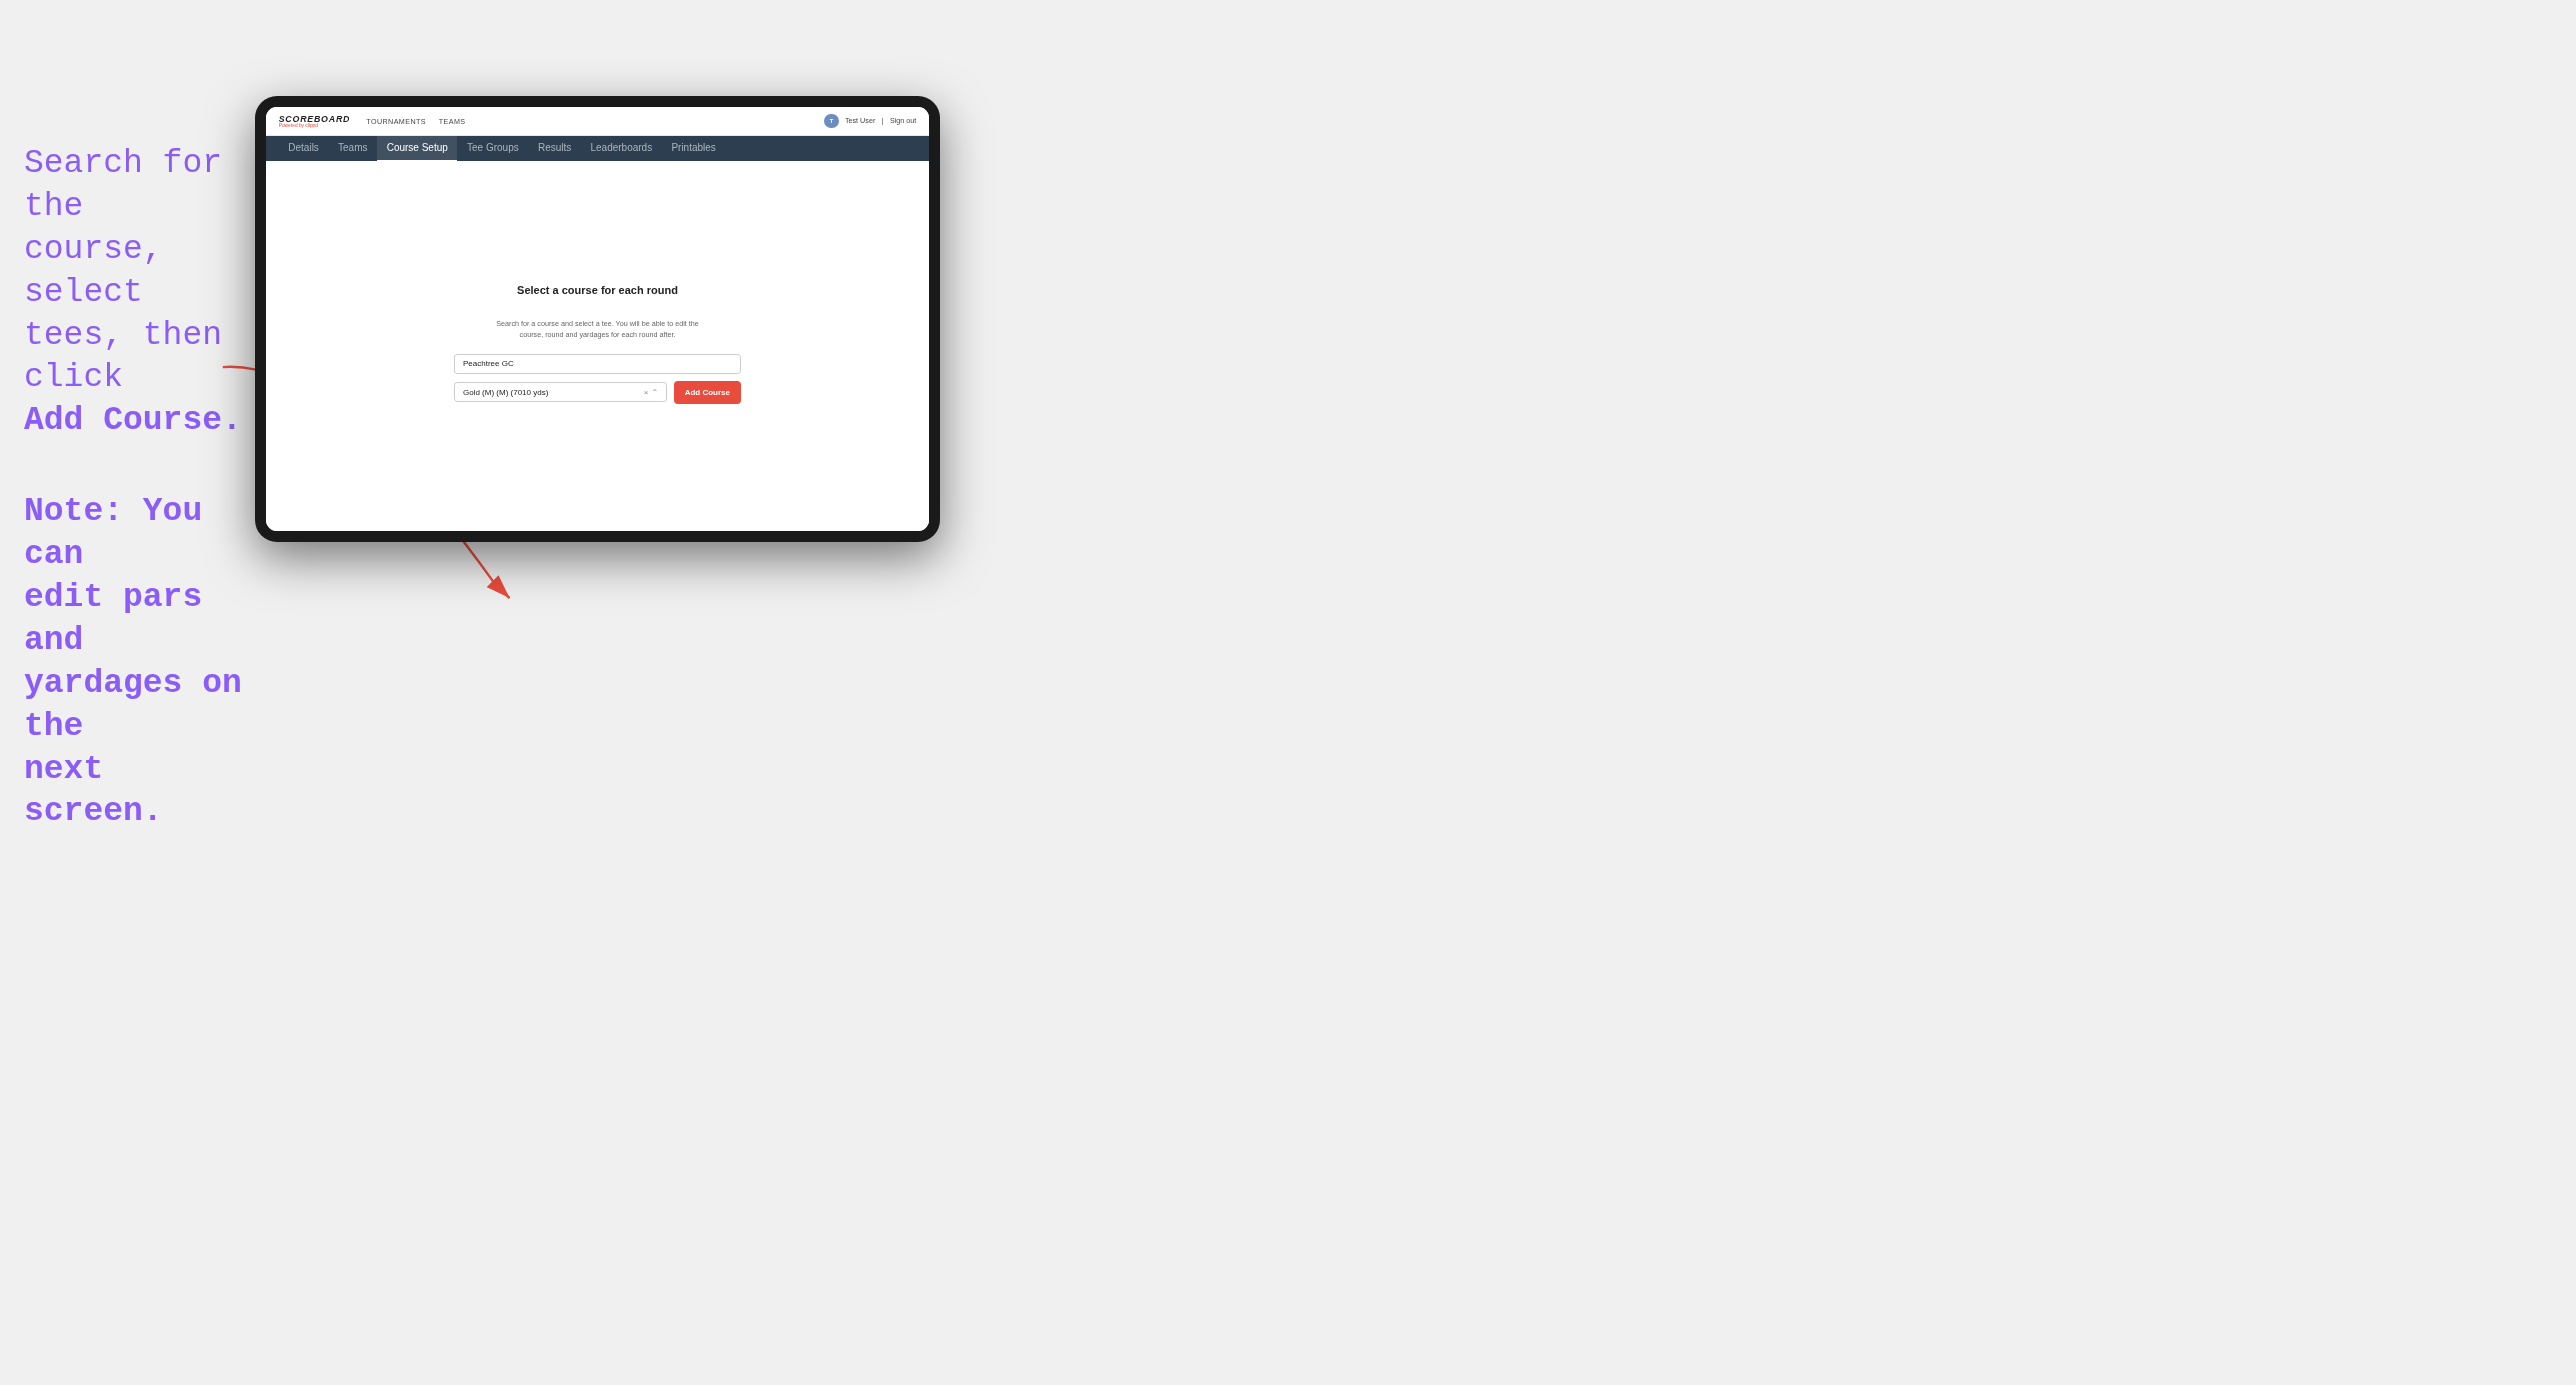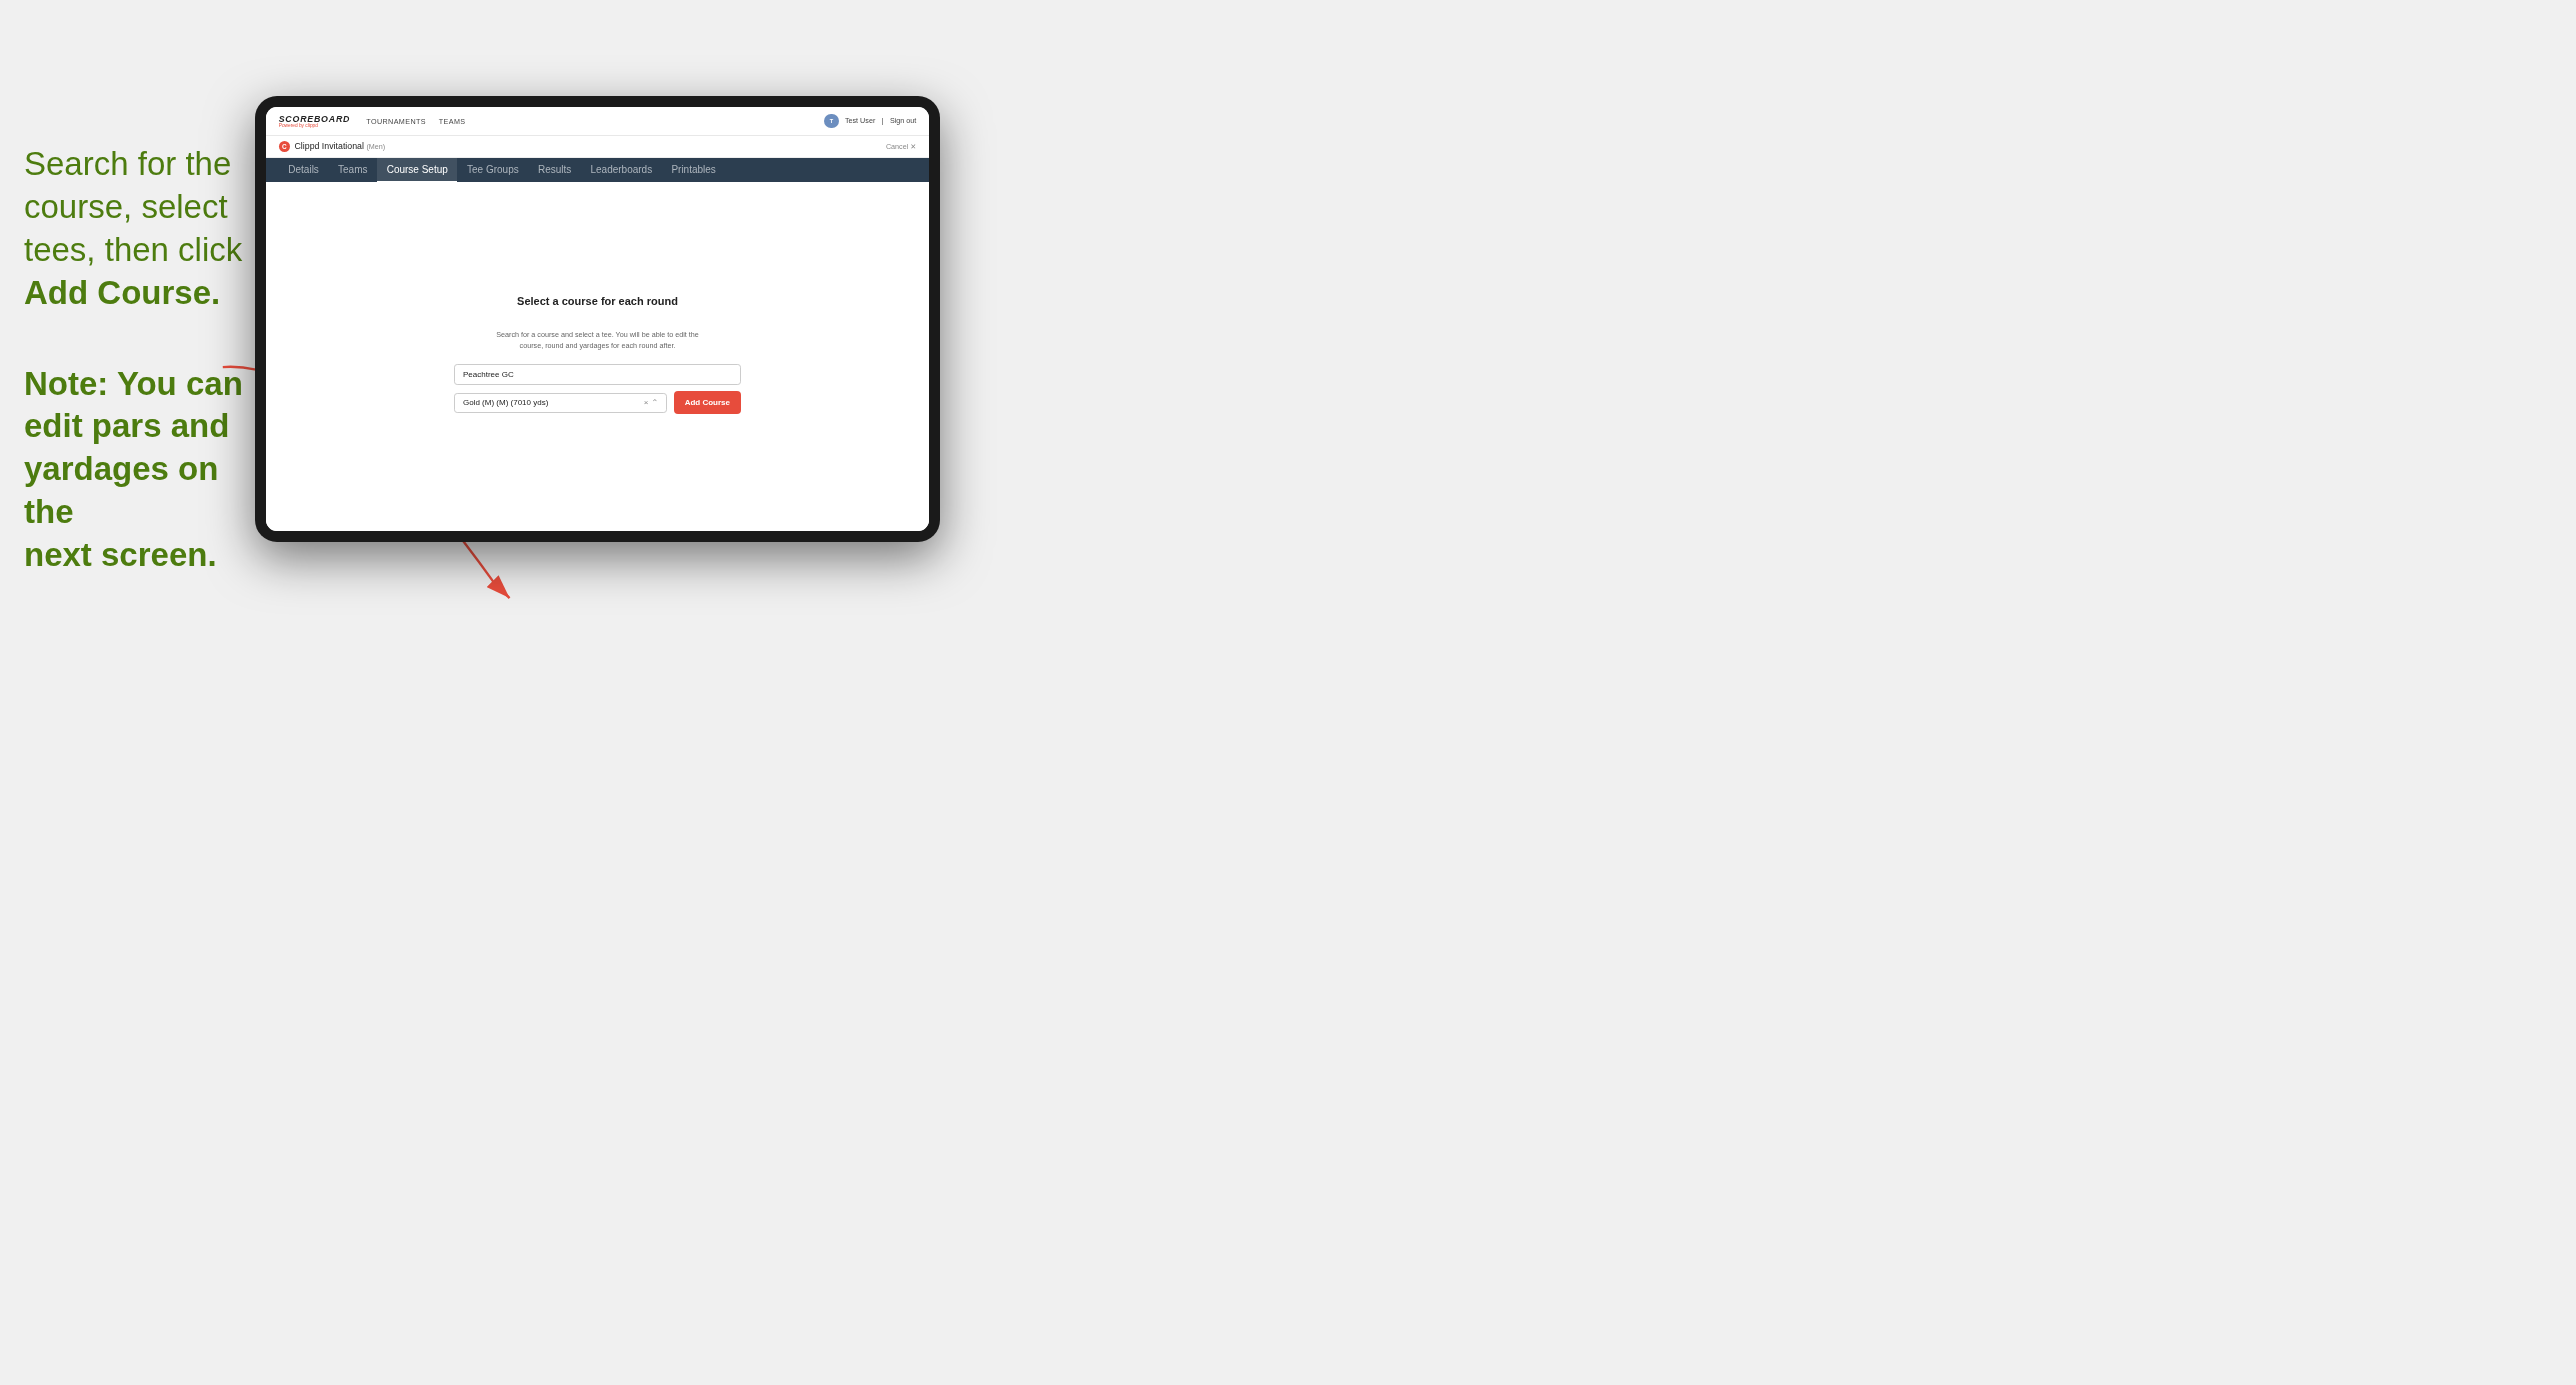--- a/index.html
+++ b/index.html
@@ -16,21 +16,22 @@
     }
 
     
     .left-annotation {
       position: absolute;
       left: 24px;
       top: 143px;
       width: 223px;
       font-size: 33px;
       line-height: 1.3;
-      color: #4d7c0f;
+      color: #8b5cf6;
+      font-family: Liberation Mono, monospace;
     }
     .left-annotation .bold { font-weight: 700; text-align: right; }
     .left-annotation .note {
       margin-top: 48px;
       font-weight: 700;
     }
 
     
     .arrow-svg {
       position: absolute;
@@ -303,28 +304,20 @@
         <span>TEAMS</span>
       </div>
       <div class="user-area">
         <div class="user-avatar">T</div>
         <span>Test User</span>
         <span>|</span>
         <span>Sign out</span>
       </div>
     </div>
 
-    <div class="tournament-bar">
-      <div class="tournament-icon">C</div>
-      <span class="tournament-name">
-        <span>Clippd Invitational</span>
-        <span class="gender-tag">(Men)</span>
-      </span>
-      <span class="cancel-btn">Cancel ✕</span>
-    </div>
 
     <div class="tab-nav">
       <div class="tab-item">Details</div>
       <div class="tab-item">Teams</div>
       <div class="tab-item active">Course Setup</div>
       <div class="tab-item">Tee Groups</div>
       <div class="tab-item">Results</div>
       <div class="tab-item">Leaderboards</div>
       <div class="tab-item">Printables</div>
     </div>

